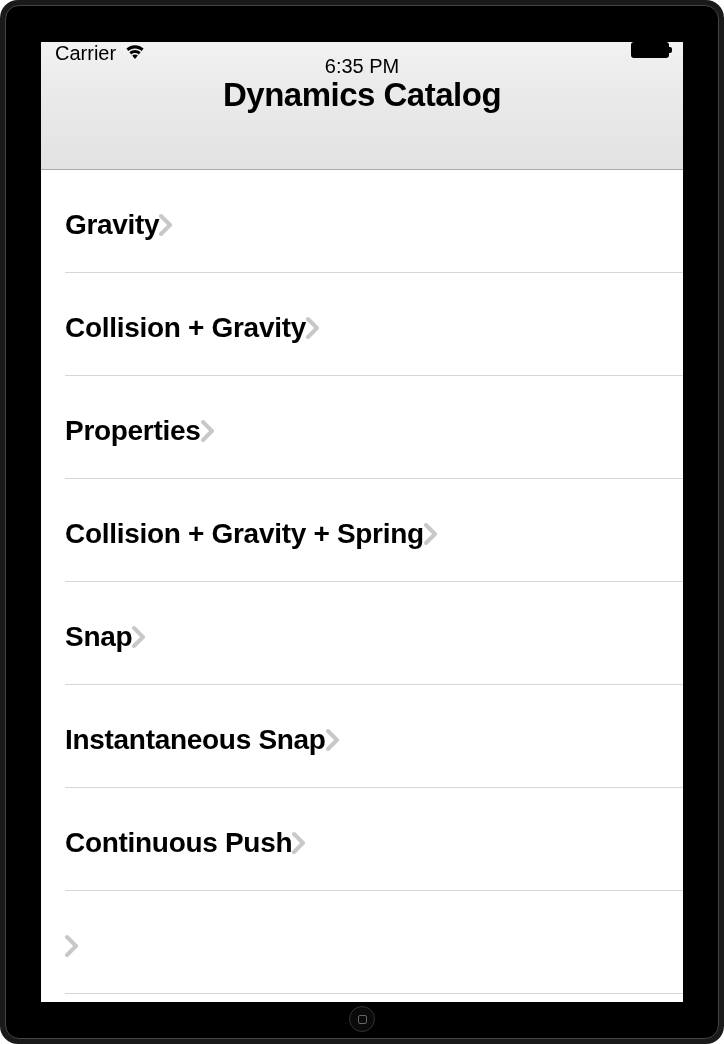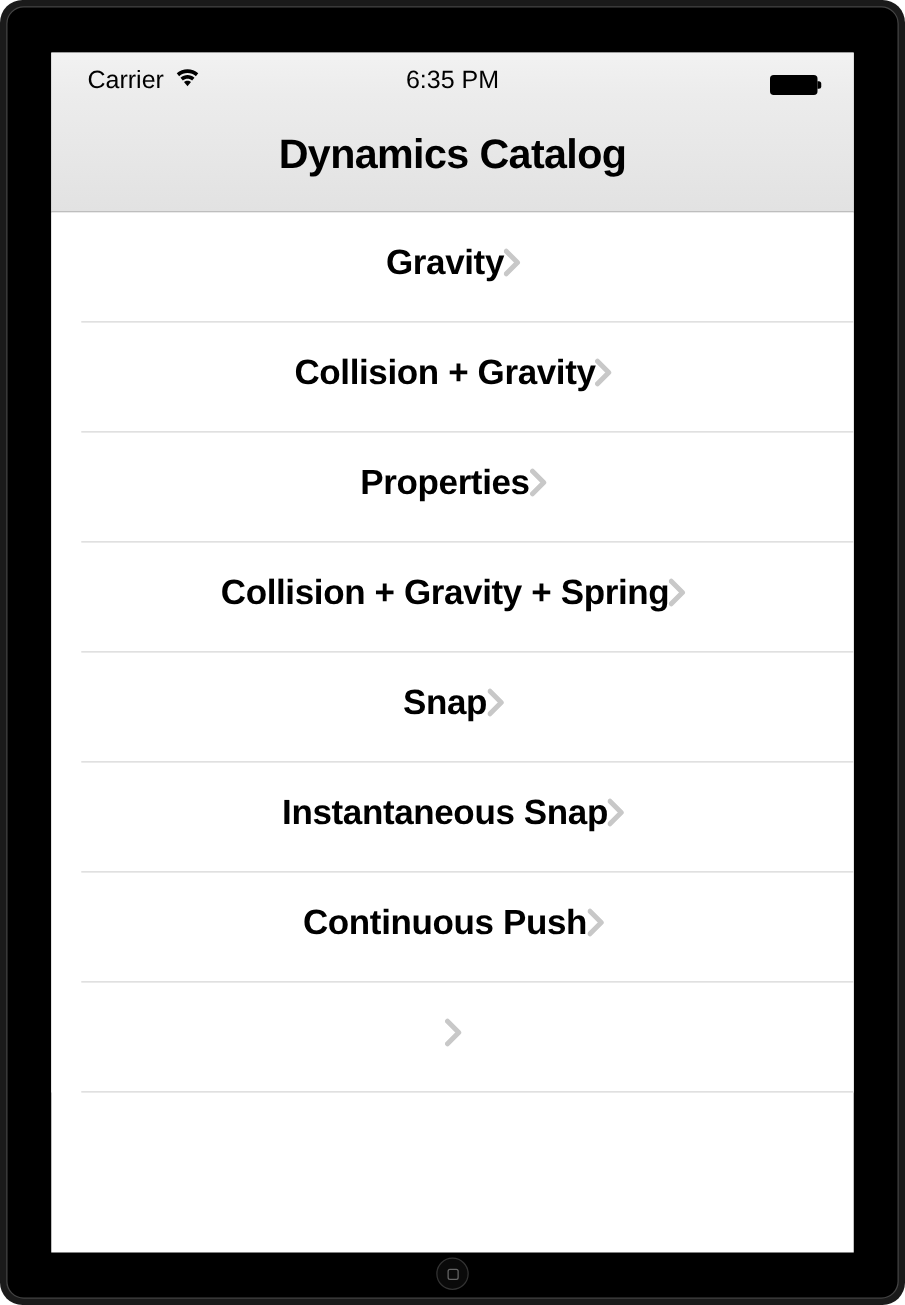--- a/index.html
+++ b/index.html
@@ -55,23 +55,23 @@
     .home-button-square {
       width: 9px;
       height: 9px;
       border: 1px solid #666;
       border-radius: 2px;
     }
     .status-bar {
       height: 34px;
       background: linear-gradient(to bottom, #f2f2f2, #ececec);
       display: flex;
-      align-items: flex-end;
+      align-items: flex-start;
       justify-content: space-between;
-      padding: 0 29px;
+      padding: 0 14px;
       font-size: 20px;
       font-weight: 400;
       color: #000;
     }
     .status-left {
       display: flex;
       align-items: center;
       gap: 8px;
     }
     .status-center {
@@ -104,40 +104,40 @@
       width: 3px;
       height: 6px;
       background: #000;
       border-radius: 0 2px 2px 0;
     }
     .nav-bar {
       height: 94px;
       background: linear-gradient(to bottom, #ececec, #e2e2e2);
       border-bottom: 1px solid #aaa;
       display: flex;
-      align-items: center;
       justify-content: center;
     }
     .nav-title {
       font-size: 33px;
       font-weight: 600;
       color: #000;
       letter-spacing: -0.5px;
     }
     .table-view {
       background: #fff;
     }
     .table-cell {
       height: 88px;
       display: flex;
       align-items: center;
-      justify-content: center;
+      justify-content: flex-start;
       padding: 0 22px 8px 24px;
       cursor: pointer;
       position: relative;
+      margin-top: 15px;
     }
     .table-cell::after {
       content: "";
       position: absolute;
       bottom: 0;
       left: 24px;
       right: 0;
       height: 1px;
       background: #d6d6d6;
     }

